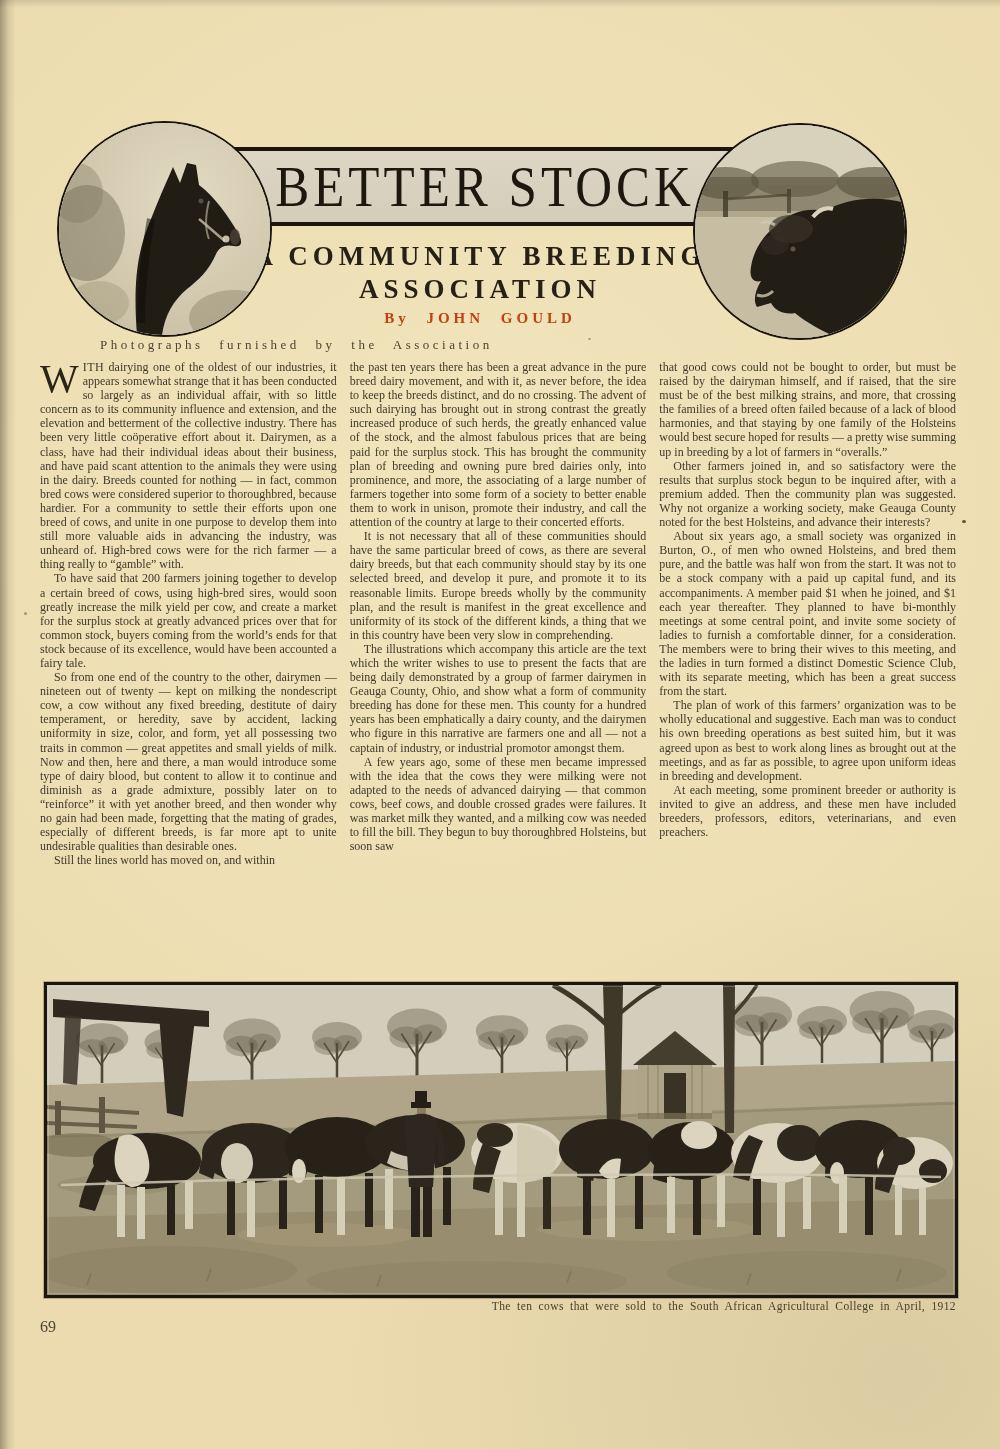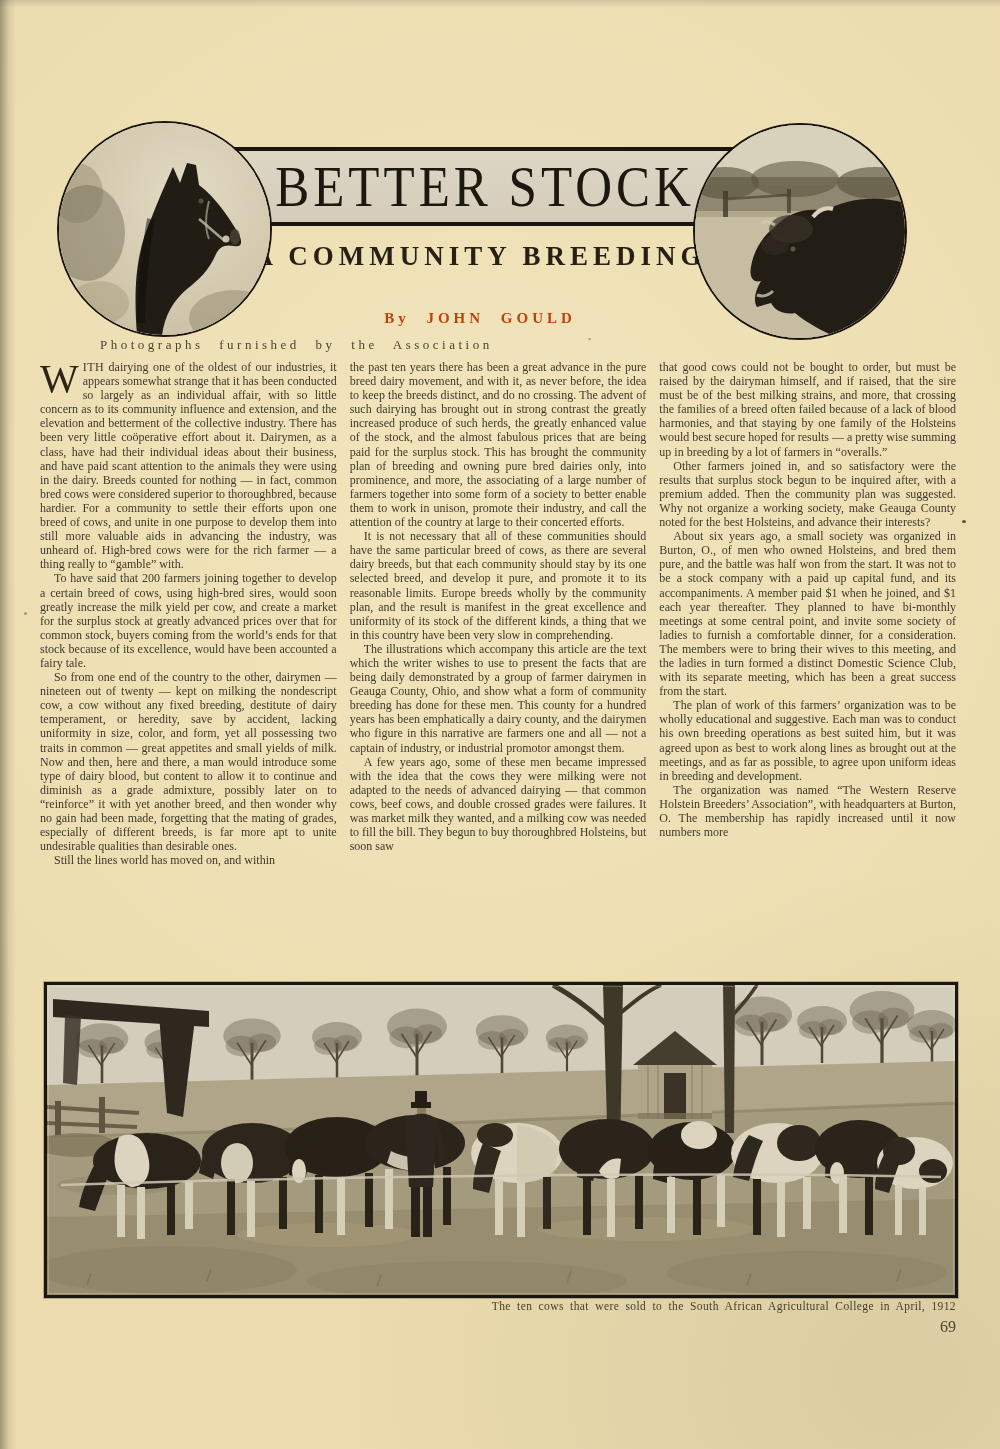--- a/index.html
+++ b/index.html
@@ -52,21 +52,21 @@
   .dropcap{float:left;font-size:41px;line-height:33px;padding:2px 4px 0 0;color:#2b2516;}
   .leadin{letter-spacing:.5px;margin-top:14px;}
 
   
   .photo{position:absolute;left:44px;top:982px;width:908px;height:310px;
     border:3px solid #1a1610;background:#d9d4c4;
     box-shadow:0 0 0 1px rgba(120,108,84,.45);}
   .photo svg{display:block;width:100%;height:100%;}
   .photo-caption{position:absolute;left:40px;top:1300px;width:916px;text-align:right;
     font-size:11.5px;letter-spacing:.4px;word-spacing:3px;color:#45402d;}
-  .page-number{position:absolute;left:40px;top:1318px;width:916px;text-align:right;
+  .page-number{position:absolute;left:40px;top:1318px;width:916px;text-align:left;
     font-size:16px;color:#4b4533;}
 </style>
 </head>
 <body>
 
 <div class="edge-shadow-left"></div>
 <div class="edge-shadow-top"></div>
 <div class="speck s1"></div>
 <div class="speck s2"></div>
 <div class="speck s3"></div>
@@ -126,21 +126,21 @@
       <ellipse cx="80" cy="120" rx="14" ry="10" fill="#35302a" opacity=".5"></ellipse>
 
       <path d="M118 92 C124 84 132 82 138 84" stroke="#d9d2bd" stroke-width="4" fill="none"></path>
       <path d="M80 100 C74 96 70 96 66 98" stroke="#cfc8b2" stroke-width="3" fill="none" opacity=".8"></path>
 
       <path d="M62 170 C68 172 74 170 78 166" stroke="#c4bca4" stroke-width="3" fill="none" opacity=".85"></path>
       <circle cx="98" cy="124" r="2.5" fill="#5d5744"></circle>
     </svg>
   </div>
 
-  <h2 class="subtitle"><span>A COMMUNITY BREEDING</span><br></h2>
+  <h2 class="subtitle"><span>A COMMUNITY BREEDING</span><br><span>ASSOCIATION</span></h2>
   <div class="byline">By JOHN GOULD</div>
   <div class="photo-credit">Photographs furnished by the Association</div>
 </header>
 
 <main class="columns">
   <div class="col">
       <p class="noindent"><span class="dropcap">W</span><span class="leadin">ITH</span> dairying one of the oldest of our industries, it appears somewhat strange that it has been conducted so largely as an individual affair, with so little concern as to its community influence and extension, and the elevation and betterment of the collective industry. There has been very little coöperative effort about it. Dairymen, as a class, have had their individual ideas about their business, and have paid scant attention to the animals they were using in the dairy. Breeds counted for nothing — in fact, common bred cows were considered superior to thoroughbred, because hardier. For a community to settle their efforts upon one breed of cows, and unite in one purpose to develop them into still more valuable aids in advancing the industry, was unheard of. High-bred cows were for the rich farmer — a thing really to “gamble” with.</p>
       <p>To have said that 200 farmers joining together to develop a certain breed of cows, using high-bred sires, would soon greatly increase the milk yield per cow, and create a market for the surplus stock at greatly advanced prices over that for common stock, buyers coming from the world’s ends for that stock because of its excellence, would have been accounted a fairy tale.</p>
       <p>So from one end of the country to the other, dairymen — nineteen out of twenty — kept on milking the nondescript cow, a cow without any fixed breeding, destitute of dairy temperament, or heredity, save by accident, lacking uniformity in size, color, and form, yet all possessing two traits in common — great appetites and small yields of milk. Now and then, here and there, a man would introduce some type of dairy blood, but content to allow it to continue and diminish as a grade admixture, possibly later on to “reinforce” it with yet another breed, and then wonder why no gain had been made, forgetting that the mating of grades, especially of different breeds, is far more apt to unite undesirable qualities than desirable ones.</p>
       <p>Still the lines world has moved on, and within</p>
@@ -149,21 +149,21 @@
       <p class="noindent">the past ten years there has been a great advance in the pure breed dairy movement, and with it, as never before, the idea to keep the breeds distinct, and do no crossing. The advent of such dairying has brought out in strong contrast the greatly increased produce of such herds, the greatly enhanced value of the stock, and the almost fabulous prices that are being paid for the surplus stock. This has brought the community plan of breeding and owning pure bred dairies only, into prominence, and more, the associating of a large number of farmers together into some form of a society to better enable them to work in unison, promote their industry, and call the attention of the country at large to their concerted efforts.</p>
       <p>It is not necessary that all of these communities should have the same particular breed of cows, as there are several dairy breeds, but that each community should stay by its one selected breed, and develop it pure, and promote it to its reasonable limits.  Europe breeds wholly by the community plan, and the result is manifest in the great excellence and uniformity of its stock of the different kinds, a thing that we in this country have been very slow in comprehending.</p>
       <p>The illustrations which accompany this article are the text which the writer wishes to use to present the facts that are being daily demonstrated by a group of farmer dairymen in Geauga County, Ohio, and show what a form of community breeding has done for these men. This county for a hundred years has been emphatically a dairy county, and the dairymen who figure in this narrative are farmers one and all — not a captain of industry, or industrial promotor amongst them.</p>
       <p>A few years ago, some of these men became impressed with the idea that the cows they were milking were not adapted to the needs of advanced dairying — that common cows, beef cows, and double crossed grades were failures. It was market milk they wanted, and a milking cow was needed to fill the bill. They begun to buy thoroughbred Holsteins, but soon saw</p>
     </div>
   <div class="col">
       <p class="noindent">that good cows could not be bought to order, but must be raised by the dairyman himself, and if raised, that the sire must be of the best milking strains, and more, that crossing the families of a breed often failed because of a lack of blood harmonies, and that staying by one family of the Holsteins would best secure hoped for results — a pretty wise summing up in breeding by a lot of farmers in “overalls.”</p>
       <p>Other farmers joined in, and so satisfactory were the results that surplus stock begun to be inquired after, with a premium added. Then the community plan was suggested. Why not organize a working society, make Geauga County noted for the best Holsteins, and advance their interests?</p>
       <p>About six years ago, a small society was organized in Burton, O., of men who owned Holsteins, and bred them pure, and the battle was half won from the start. It was not to be a stock company with a paid up capital fund, and its accompaniments. A member paid $1 when he joined, and $1 each year thereafter. They planned to have bi-monthly meetings at some central point, and invite some society of ladies to furnish a comfortable dinner, for a consideration. The members were to bring their wives to this meeting, and the ladies in turn formed a distinct Domestic Science Club, with its separate meeting, which has been a great success from the start.</p>
       <p>The plan of work of this farmers’ organization was to be wholly educational and suggestive. Each man was to conduct his own breeding operations as best suited him, but it was agreed upon as best to work along lines as brought out at the meetings, and as far as possible, to agree upon uniform ideas in breeding and development.</p>
-      <p>The organization was named “The Western Reserve Holstein Breeders’ Association”, with headquarters at Burton, O. The membership has rapidly increased until it now numbers more</p>
+      <p>At each meeting, some prominent breeder or authority is invited to give an address, and these men have included breeders, professors, editors, veterinarians, and even preachers.</p>
     </div>
 </main>
 
 <figure class="photo" style="margin:0">
   <svg viewBox="0 0 908 310" preserveAspectRatio="none">
     <defs>
       <g id="btree">
         <line x1="0" y1="0" x2="0" y2="-36" stroke="#4a4434" stroke-width="2.5"></line>
         <line x1="0" y1="-16" x2="-13" y2="-36" stroke="#4a4434" stroke-width="1.5"></line>
         <line x1="0" y1="-19" x2="12" y2="-38" stroke="#4a4434" stroke-width="1.5"></line>

